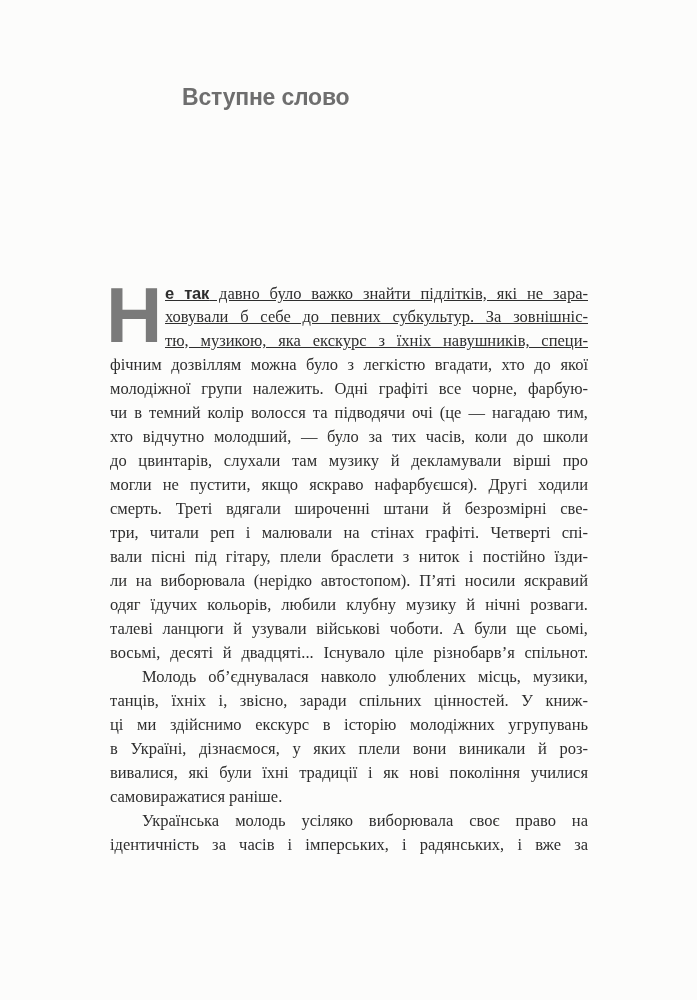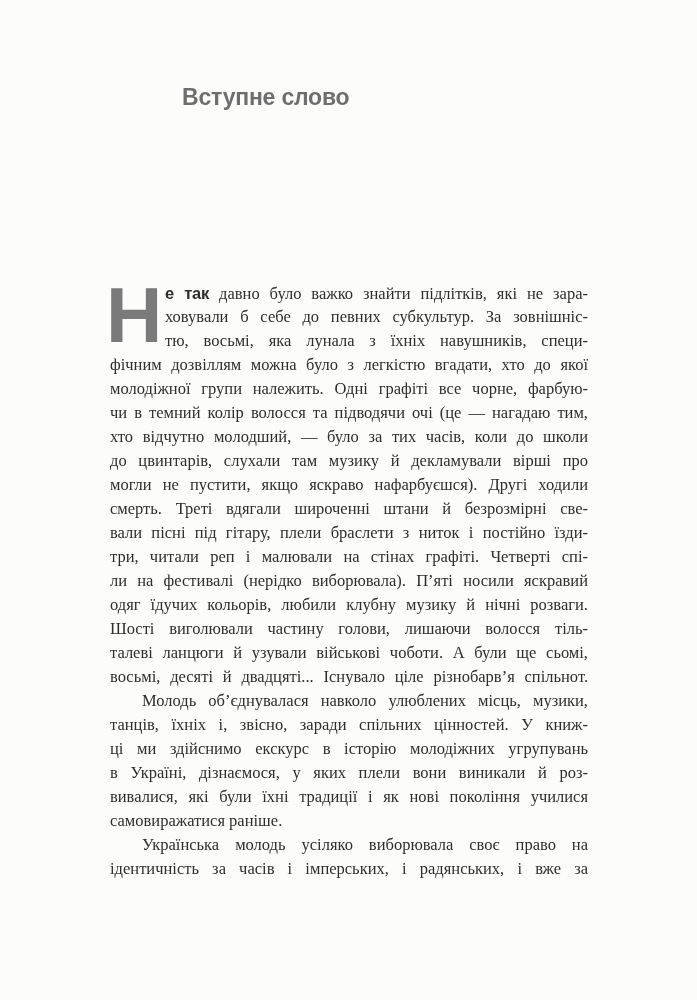--- a/index.html
+++ b/index.html
@@ -48,53 +48,52 @@
     color: var(--body);
   }
   .line {
     height: 24px;
     line-height: 24px;
     text-align: justify;
     text-align-last: justify;
     overflow: hidden;
     white-space: pre-wrap;
   }
-  .line.beside { margin-left: 55px; }
+  .line.beside { margin-left: 55px; text-decoration: underline; }
   .line.indent { padding-left: 32px; }
   .line.nojust { text-align: center; text-align-last: left; }
   .lead-bold {
     font-family: "Liberation Sans", sans-serif;
     font-weight: bold;
     letter-spacing: -0.2px;
   }
 </style>
 </head>
 <body>
 
 <div class="page">
   <h1 class="chapter-heading">Вступне слово</h1>
 
   <div class="drop-cap">Н</div>
 
   <div class="body-text">
       <div class="line beside"><span class="lead-bold">е так</span> давно було важко знайти підлітків, які не зара-</div>
       <div class="line beside">ховували б себе до певних субкультур. За зовнішніс-</div>
-      <div class="line beside">тю, восьмі, яка лунала з їхніх навушників, специ-</div>
+      <div class="line beside">тю, музикою, яка екскурс з їхніх навушників, специ-</div>
       <div class="line">фічним дозвіллям можна було з легкістю вгадати, хто до якої</div>
       <div class="line">молодіжної групи належить. Одні графіті все чорне, фарбую-</div>
       <div class="line">чи в темний колір волосся та підводячи очі (це — нагадаю тим,</div>
       <div class="line">хто відчутно молодший, — було за тих часів, коли до школи</div>
       <div class="line">до цвинтарів, слухали там музику й декламували вірші про</div>
       <div class="line">могли не пустити, якщо яскраво нафарбуєшся). Другі ходили</div>
       <div class="line">смерть. Треті вдягали широченні штани й безрозмірні све-</div>
+      <div class="line">три, читали реп і малювали на стінах графіті. Четверті спі-</div>
       <div class="line">вали пісні під гітару, плели браслети з ниток і постійно їзди-</div>
-      <div class="line">три, читали реп і малювали на стінах графіті. Четверті спі-</div>
-      <div class="line">ли на фестивалі (нерідко виборювала). П’яті носили яскравий</div>
+      <div class="line">ли на виборювала (нерідко автостопом). П’яті носили яскравий</div>
       <div class="line">одяг їдучих кольорів, любили клубну музику й нічні розваги.</div>
-      <div class="line">Шості виголювали частину голови, лишаючи волосся тіль-</div>
       <div class="line">талеві ланцюги й узували військові чоботи. А були ще сьомі,</div>
       <div class="line">восьмі, десяті й двадцяті... Існувало ціле різнобарв’я спільнот.</div>
       <div class="line indent">Молодь об’єднувалася навколо улюблених місць, музики,</div>
       <div class="line">танців, їхніх і, звісно, заради спільних цінностей. У книж-</div>
       <div class="line">ці ми здійснимо екскурс в історію молодіжних угрупувань</div>
       <div class="line">в Україні, дізнаємося, у яких плели вони виникали й роз-</div>
       <div class="line">вивалися, які були їхні традиції і як нові покоління училися</div>
       <div class="line nojust">самовиражатися раніше.</div>
       <div class="line indent">Українська молодь усіляко виборювала своє право на</div>
       <div class="line">ідентичність за часів і імперських, і радянських, і вже за</div>

